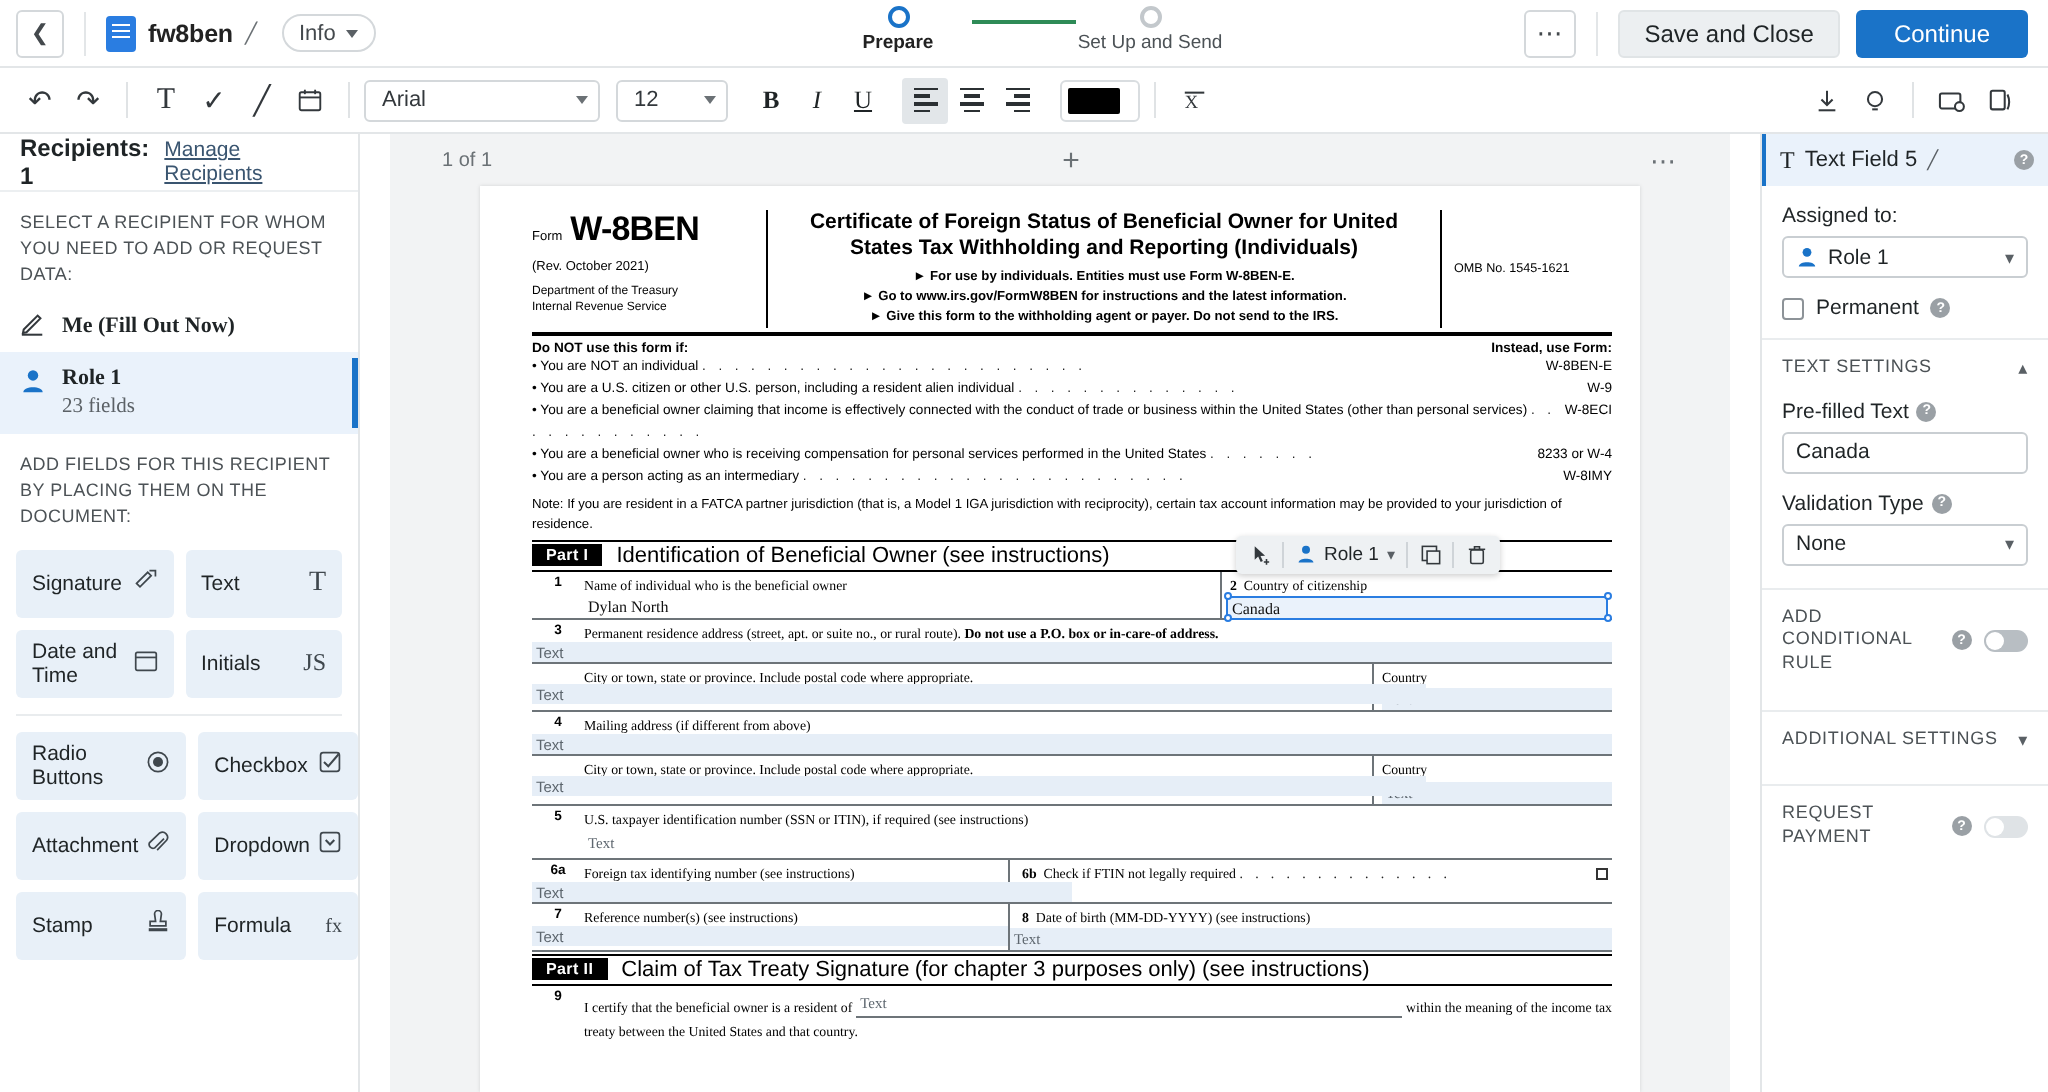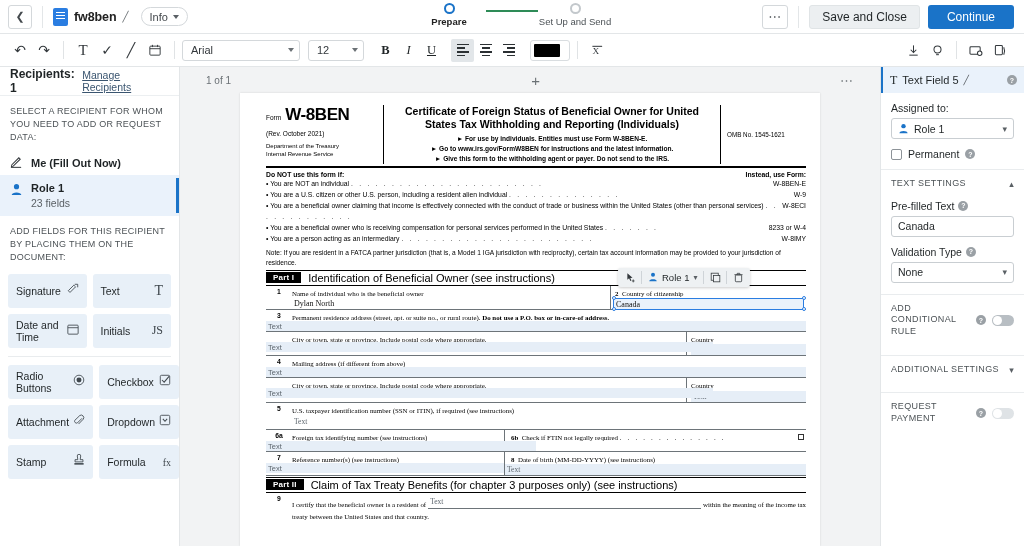--- a/index.html
+++ b/index.html
@@ -102,40 +102,40 @@
   }
   .al-btn.on { background: #e2e6e9; }
   .al-lines { width: 12px; }
   .al-lines i { display: block; height: 1.6px; background: #2b3033; margin: 2px 0; }
   .color-grp { display: flex; align-items: center; margin-left: 10px;
     border: 1px solid #d9dde0; border-radius: 3px; height: 21px; padding: 0 4px 0 3px; }
   .swatch { width: 26px; height: 13px; border-radius: 1px; }
   .toolbar-right { margin-left: auto; display: flex; align-items: center; padding-right: 12px; }
 
   
-  .body { flex: 1; display: flex; min-height: 0; }
+  .body { flex: 1; display: flex; min-height: 0; gap: 15px; }
 
   
   .sidebar {
     width: 180px; flex: 0 0 180px; background: #fff;
     border-right: 1px solid #e3e6e8; display: flex; flex-direction: column;
   }
   .sb-head {
     height: 29px; display: flex; align-items: center; justify-content: space-between;
     padding: 0 10px; border-bottom: 1px solid #eceff1;
   }
   .sb-title { font-size: 12px; font-weight: 700; color: #1f2426; }
   .sb-link { font-size: 10.5px; color: #3a5570; text-decoration: underline; cursor: pointer; }
   .sb-caption {
     font-size: 9px; color: #4c5256; letter-spacing: .25px; line-height: 1.45;
     padding: 9px 10px 6px; text-transform: uppercase;
   }
   .recip-row {
     display: flex; align-items: center; gap: 8px; padding: 5px 10px; cursor: pointer;
-    font-size: 11px; color: #1f2426;
+    font-size: 11px; color: #1f2426; font-family: Liberation Serif, serif;
   }
   .recip-sel {
     background: #eaf2fb; position: relative; padding: 6px 10px; align-items: flex-start;
   }
   .recip-sel::after {
     content: ""; position: absolute; right: 0; top: 3px; bottom: 3px; width: 3px; background: #1a73c8;
   }
   .person-ico { width: 13px; flex: 0 0 13px; color: #1a73c8; }
   .recip-name { font-size: 11px; font-weight: 600; color: #1f2426; line-height: 1.35; }
   .recip-sub { font-size: 10.5px; color: #5b6166; line-height: 1.35; }
@@ -727,21 +727,21 @@
               <div class="flabel">
                 <b>8</b>&nbsp;&nbsp;<span>Date of birth (MM-DD-YYYY) (see instructions)</span>
               </div>
               <div class="field" style="margin-left:-6px">Text</div>
             </div>
             <div class="field" style="position:absolute;left:0;width:238px;top:11px;height:10px;">Text</div>
           </div>
 
           <div class="partrow" style="margin-top:1px">
             <span class="parttag">Part II</span>
-            <span class="parttitle"><span>Claim of Tax Treaty Benefits</span>
+            <span class="parttitle"><span>Claim of Tax Treaty Signature</span>
               <span>(for chapter 3 purposes only) (see instructions)</span></span>
           </div>
 
           <div class="frow nb">
             <div class="fnum">9</div>
             <div class="fcell grow">
               <div class="flabel" style="display:flex;align-items:flex-end">
                 <span>I certify that the beneficial owner is a resident of</span>
                 <span class="field" style="flex:1;background:transparent;border-bottom:1px solid #6d7479;margin:0 2px">Text</span>
                 <span>within the meaning of the income tax</span>

